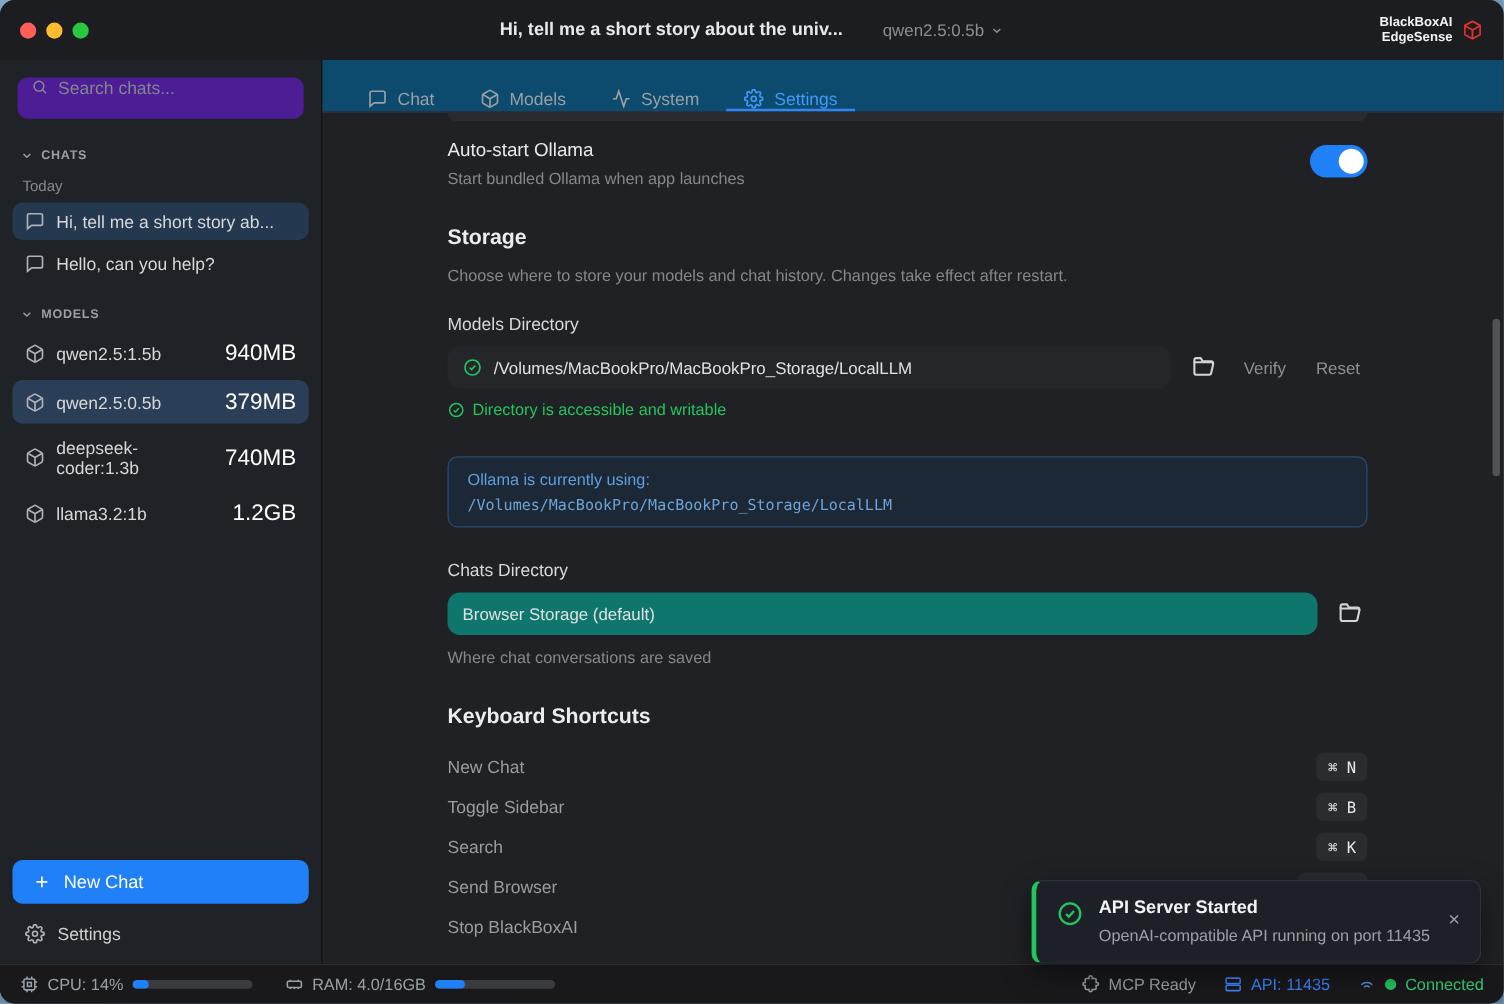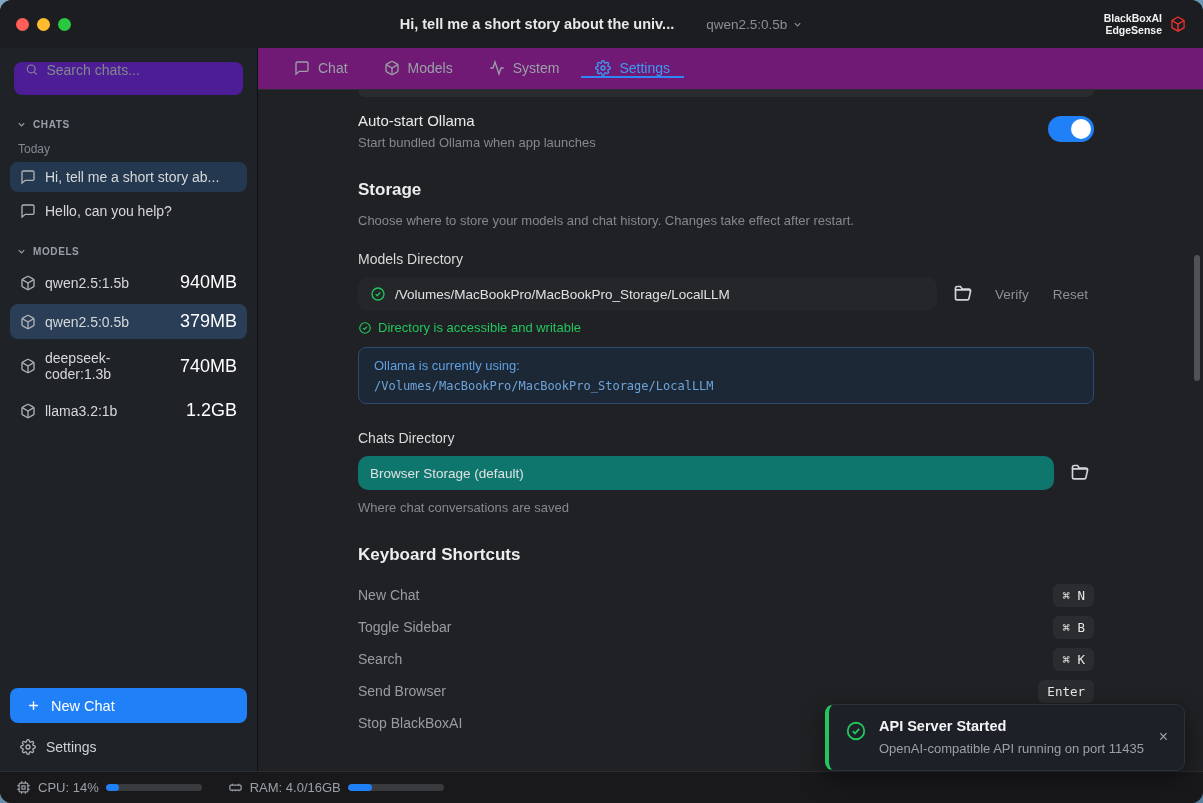--- a/index.html
+++ b/index.html
@@ -82,21 +82,21 @@
     background: #1f80f8; border: none; border-radius: 8px;
     color: #fff; font-size: 14.5px; cursor: pointer;
     display: flex; align-items: center; gap: 10px; padding: 0 16px;
     font-family: "Liberation Sans", sans-serif;
   }
   .settings-row { display: flex; align-items: center; gap: 10px; color: #cfd2d5;
     font-size: 14px; padding: 10px 20px 16px; cursor: pointer; }
   
   .main { flex: 1; display: flex; flex-direction: column; min-width: 0; background: #202124; position: relative; }
   .tabbar { height: 42px; flex: 0 0 42px; border-bottom: 1px solid #2c2d31;
-    display: flex; align-items: center; padding-left: 22px; gap: 8px; background: #701a75; }
+    display: flex; align-items: flex-end; padding-left: 22px; gap: 8px; background: #0c4a6e; }
   .tab { display: flex; align-items: center; gap: 8px; padding: 0 14px;
     color: #9aa0a6; font-size: 14px; cursor: pointer; border-bottom: 2px solid transparent; }
   .tab.active { color: #3d9bf5; border-bottom-color: #2f87f5; }
   .tab .item-icon { color: currentColor; }
   
   .content { flex: 1; overflow: hidden; padding: 0 109px 0 100px; position: relative; }
   .cutoff-input { height: 7px; background: #2a2b2e; border-radius: 0 0 10px 10px; width: 100%; }
   .setting-row { display: flex; align-items: flex-start; justify-content: space-between; margin-top: 15px; }
   .setting-title { color: #e9eaec; font-size: 15px; }
   .setting-desc { color: #84888e; font-size: 13px; margin-top: 6px; }
@@ -109,21 +109,21 @@
   .field-label { color: #d7d9db; font-size: 14px; margin-top: 23px; }
   .dir-row { display: flex; align-items: center; gap: 12px; margin-top: 10px; }
   .dir-input { flex: 1; background: #252629; border-radius: 10px; height: 34px;
     display: flex; align-items: center; gap: 9px; padding: 0 12px; }
   .dir-input .path-text { color: #dfe1e3; font-size: 13.5px; white-space: nowrap; overflow: hidden; }
   .icon-btn { background: transparent; border: none; color: #d2d5d8; cursor: pointer; padding: 4px; }
   .icon-btn svg { width: 20px; height: 20px; display: block; }
   .text-btn { background: transparent; border: none; color: #8b9096; font-size: 13.5px;
     cursor: pointer; padding: 4px 6px; font-family: "Liberation Sans", sans-serif; }
   .dir-status { display: flex; align-items: center; gap: 6px; color: #22c55e; font-size: 13px; margin-top: 9px; }
-  .info-box { margin-top: 12px; background: #1c2836; border: 1px solid #2b4a72; border-radius: 8px;
+  .info-box { margin-top: 30px; background: #1c2836; border: 1px solid #2b4a72; border-radius: 8px;
     padding: 10px 15px; }
   .info-title { color: #5f9fe0; font-size: 13px; }
   .info-path { color: #6ea3d8; font-size: 12px; margin-top: 6px; font-family: "DejaVu Sans Mono", monospace; }
   .shortcut-row { display: flex; align-items: center; justify-content: space-between; height: 32px; }
   .shortcut-label { color: #989da3; font-size: 14px; }
   .kbd { background: #2b2c2f; border-radius: 6px; padding: 4px 9px; color: #e7e8ea;
     font-size: 12.5px; font-family: "DejaVu Sans Mono", monospace; white-space: nowrap; }
   .shortcut-list { margin-top: 14px; }
   .v-scrollbar { position: absolute; right: 3px; top: 207px; width: 6px; height: 126px;
     background: #505256; border-radius: 3px; cursor: grab; }
@@ -404,20 +404,43 @@
     <div class="status-item">
       <svg viewBox="0 0 24 24" fill="none" stroke="currentColor" stroke-width="2">
           <rect x="3" y="8" width="18" height="8" rx="1.5"></rect>
           <path d="M7 16v2M12 16v2M17 16v2M7 8V6M17 8V6"></path>
         </svg>
       <span>RAM: 4.0/16GB</span>
       <div class="meter">
           <div class="fill" style="width: 25%;"></div>
         </div>
     </div>
+    <div class="statusbar-right">
+      <div class="status-item">
+        <svg viewBox="0 0 24 24" fill="none" stroke="currentColor" stroke-width="2">
+            <path d="M10 3a2 2 0 0 1 4 0v1.5h3.5A1.5 1.5 0 0 1 19 6v3.5h1a2 2 0 0 1 0 4h-1V17a1.5 1.5 0 0 1-1.5 1.5H14v1a2 2 0 0 1-4 0v-1H6.5A1.5 1.5 0 0 1 5 17v-3.5H4a2 2 0 0 1 0-4h1V6a1.5 1.5 0 0 1 1.5-1.5H10z"></path>
+          </svg>
+        <span>MCP Ready</span>
+      </div>
+      <div class="status-item status-api">
+        <svg viewBox="0 0 24 24" fill="none" stroke="currentColor" stroke-width="2">
+            <rect x="3" y="4" width="18" height="7" rx="1.5"></rect>
+            <rect x="3" y="13" width="18" height="7" rx="1.5"></rect>
+            <path d="M7 7.5h.01M7 16.5h.01"></path>
+          </svg>
+        <span>API: 11435</span>
+      </div>
+      <div class="status-item status-connected">
+        <svg viewBox="0 0 24 24" fill="none" stroke="#5b8dd6" stroke-width="2">
+            <path d="M5 12.5a10 10 0 0 1 14 0M8.5 15.5a5.5 5.5 0 0 1 7 0M12 19h.01"></path>
+          </svg>
+        <span class="conn-dot"></span>
+        <span>Connected</span>
+      </div>
+    </div>
   </div>
 
   <div class="toast">
     <svg class="toast-check" viewBox="0 0 24 24" fill="none" stroke="currentColor" stroke-width="2">
         <circle cx="12" cy="12" r="9"></circle>
         <path d="M8.5 12.2l2.4 2.4 4.6-5"></path>
       </svg>
     <div>
       <div class="toast-title">API Server Started</div>
       <div class="toast-msg">OpenAI-compatible API running on port 11435</div>

